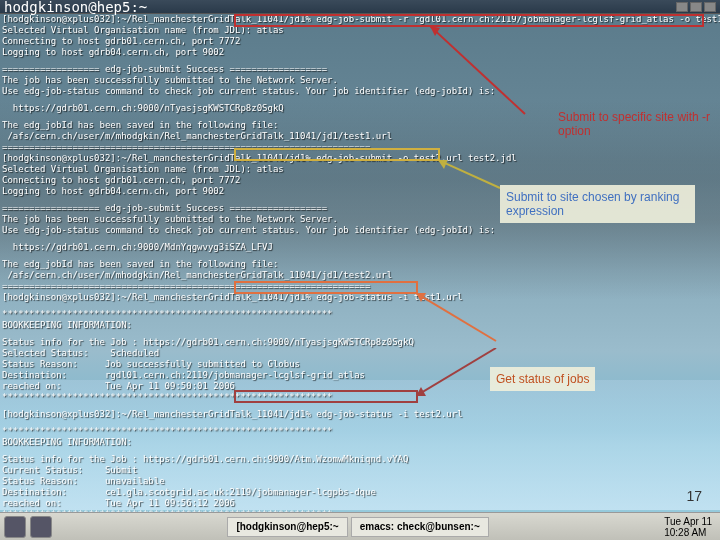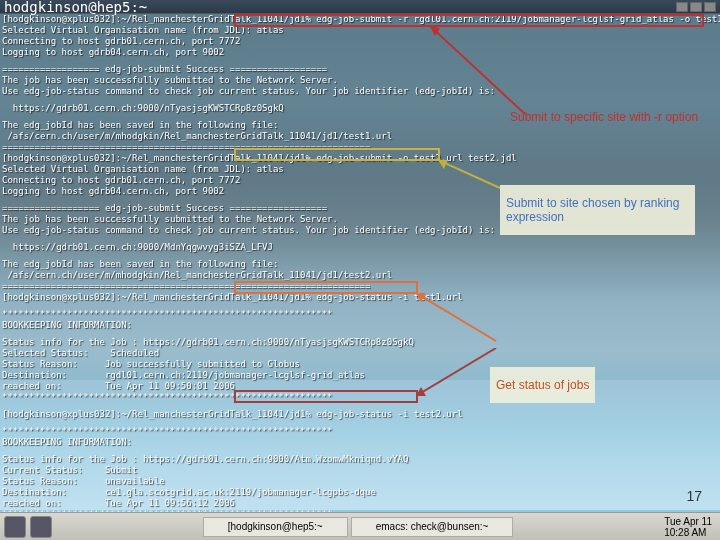--- a/index.html
+++ b/index.html
@@ -73,24 +73,24 @@
       border: 2px solid #a04040;
       pointer-events: none;
       z-index: 20;
     }
     .callout {
       position: absolute;
       background: rgba(240,240,220,0.9);
       color: #000;
       font-family: Arial, sans-serif;
       font-size: 12px;
-      padding: 11px 6px;
+      padding: 5px 6px;
       z-index: 30;
     }
-    .callout-red { color: #c03030; background: transparent; padding: 0;}
+    .callout-red { color: #c03030; background: transparent; padding: 0; margin-left: 48px;}
     .callout-orange { color: #c05020; margin-top: 33px; }
     .callout-blue { color: #4070c0; }
     .taskbar {
       position: absolute;
       bottom: 0;
       left: 0;
       right: 0;
       height: 28px;
       background: linear-gradient(to bottom, #d8d8d0, #c0c0b8);
       border-top: 1px solid #999;
@@ -105,26 +105,27 @@
     }
     .taskbar-app {
       width: 22px; height: 22px;
       background: #556;
       border: 1px solid #888;
       border-radius: 3px;
       cursor: pointer;
     }
     .taskbar-task {
       height: 20px;
-      padding: 0 24px;
+      padding: 0 8px;
       background: #e8e8e0;
       border: 1px solid #aaa;
       display: flex;
       align-items: center;
       cursor: pointer;
+      font-weight: bold;
     }
     .taskbar-center { flex: 1; display: flex; gap: 3px; }
     .taskbar-clock { line-height: 11px; padding-right: 4px;}
     .slide-num {
       position: absolute;
       right: 18px;
       bottom: 36px;
       font-family: Arial, sans-serif;
       font-size: 14px;
       color: #333;

